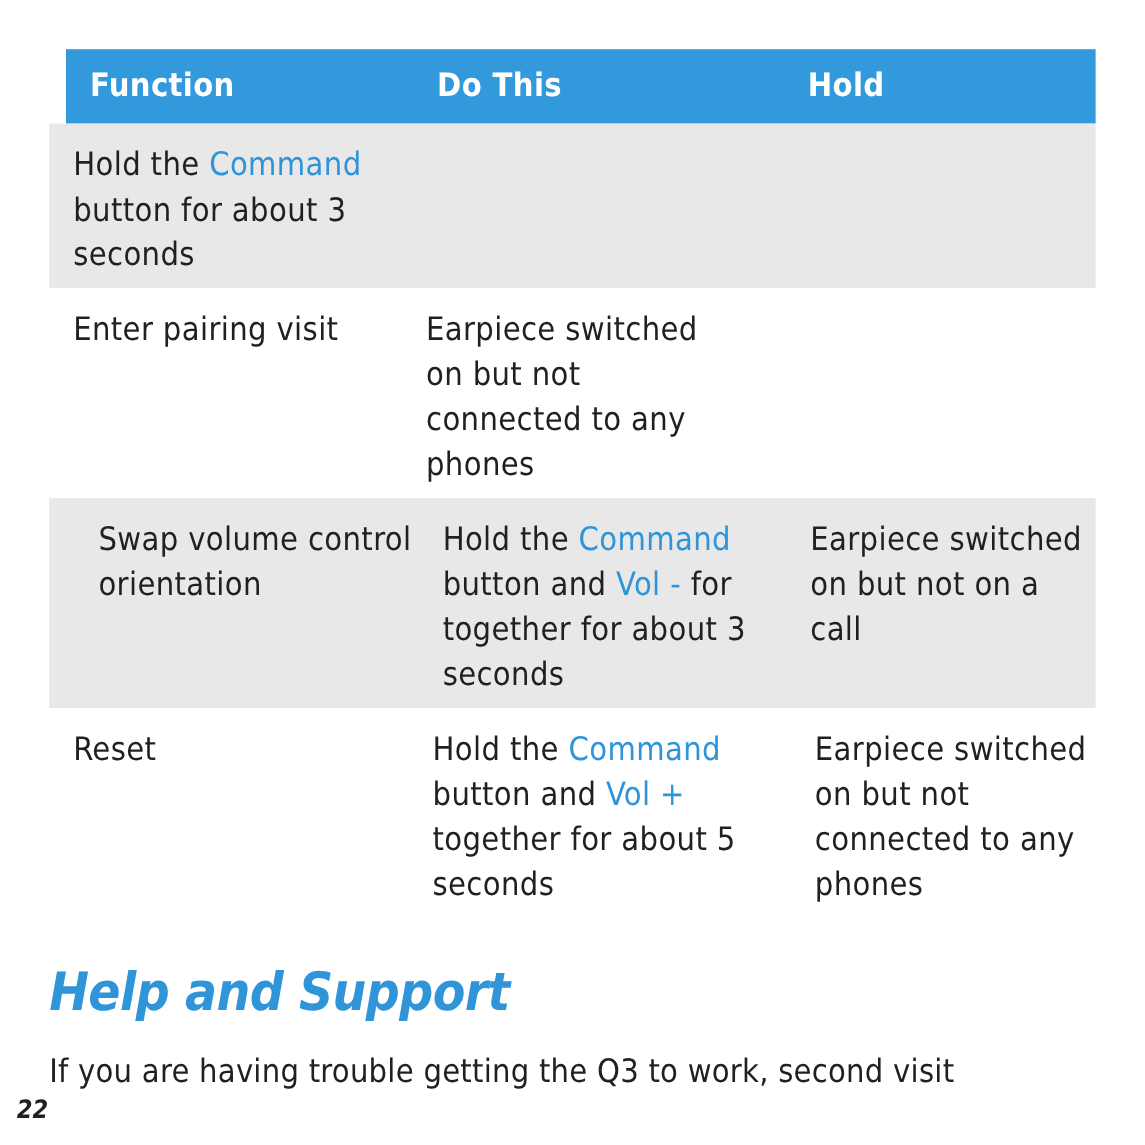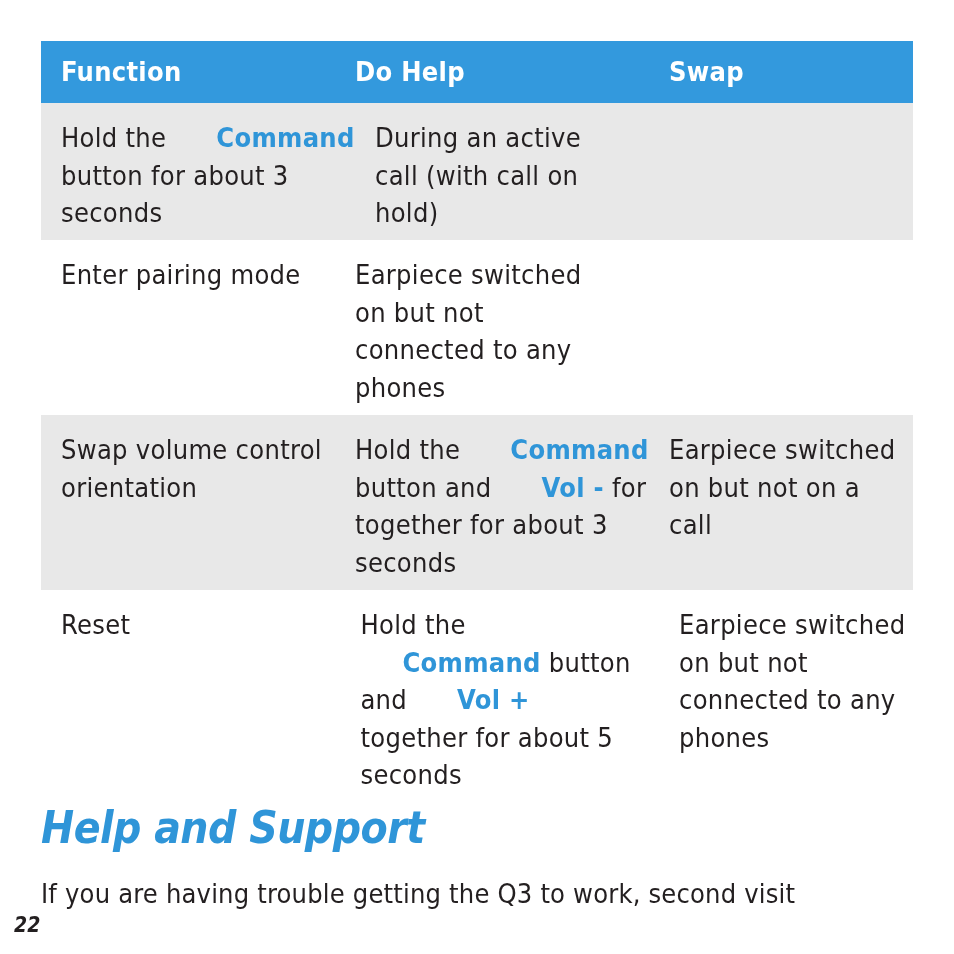--- a/index.html
+++ b/index.html
@@ -1,53 +1,52 @@
 <!DOCTYPE html>
 <html><head>
 <meta charset="utf-8">
 <style>
   html, body { margin:0; padding:0; background:#ffffff; }
   body { width:954px; height:954px; position:relative; overflow:hidden;
          font-family:"DejaVu Sans Condensed","Liberation Sans", sans-serif; color:#231f20; }
   .table { position:absolute; left:41px; top:41px; width:872px; }
   .row { display:flex; position:relative; }
-  .hdr { background:#3399dd; height:62px; align-items:center; }
+  .hdr { background:#3399dd; height:62px; align-items:center;margin-left:14px; }
   .hdr .cell { color:#ffffff; font-weight:bold; font-size:27px; }
   .cell { box-sizing:border-box; padding-left:20px; font-size:27px; line-height:37.5px; letter-spacing:0.3px; }
   .c1 { width:294px; }
   .c2 { width:314px; }
   .c3 { width:264px; padding-right:6px; }
   .body-row { padding-top:16px; box-sizing:border-box; }
   .shade { background:#e8e8e8; }
   .r1 { height:137px; }
   .r2 { height:175px; }
-  .r3 { height:175px; }
+  .r3 { height:175px;padding-left:21px; }
   .r4 { height:175px;gap:17px; }
-  .hl { color:#2f95d8; font-weight:bold;margin-left:42px; }
+  .hl { color:#2f95d8; font-weight:normal; }
   .section-title { position:absolute; left:41px; top:800px; font-size:44px; font-weight:bold; color:#2f95d8; margin:0; line-height:56px; letter-spacing:-0.5px;font-style:italic; }
   .intro { position:absolute; left:41px; top:874px; font-size:27px; line-height:40px; margin:0; letter-spacing:0.2px; }
   .page-num { position:absolute; left:14px; top:910px; font-size:21px; font-weight:bold; line-height:30px;font-style:italic; }
 </style>
 </head>
 <body>
 
 <div class="table">
   <div class="row hdr">
     <div class="cell c1">Function</div>
-    <div class="cell c2">Do Help</div>
-    <div class="cell c3">Swap</div>
+    <div class="cell c2">Do This</div>
+    <div class="cell c3">Hold</div>
   </div>
 
   <div class="row body-row shade r1">
     <div class="cell c2"><span>Hold the </span><span class="hl">Command</span><span> button for about 3 seconds</span></div>
-    <div class="cell c3">During an active call (with call on hold)</div>
   </div>
 
   <div class="row body-row r2">
-    <div class="cell c1">Enter pairing mode</div>
+    <div class="cell c1">Enter pairing visit</div>
     <div class="cell c3">Earpiece switched on but not connected to any phones</div>
   </div>
 
   <div class="row body-row shade r3">
     <div class="cell c1">Swap volume control orientation</div>
     <div class="cell c2"><span>Hold the </span><span class="hl">Command</span><span> button and </span><span class="hl">Vol -</span><span> for together for about 3 seconds</span></div>
     <div class="cell c3">Earpiece switched on but not on a call</div>
   </div>
 
   <div class="row body-row r4">

